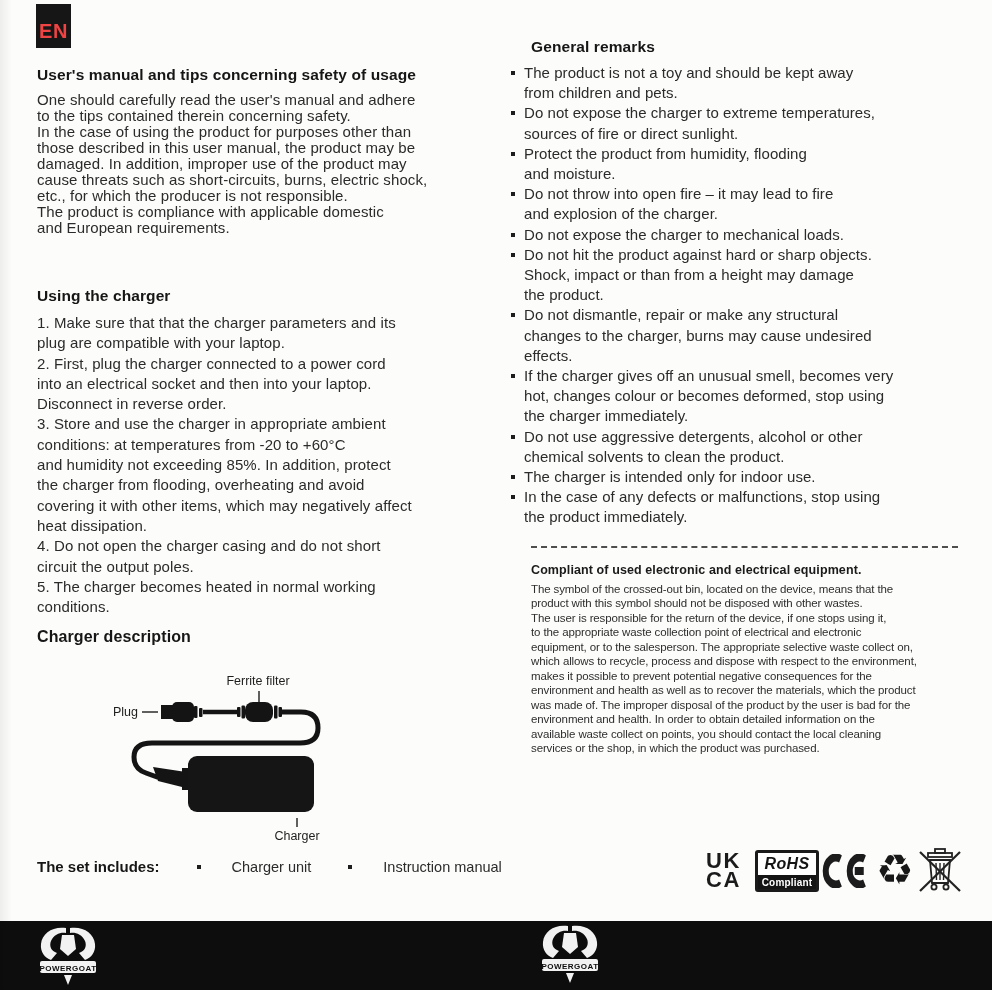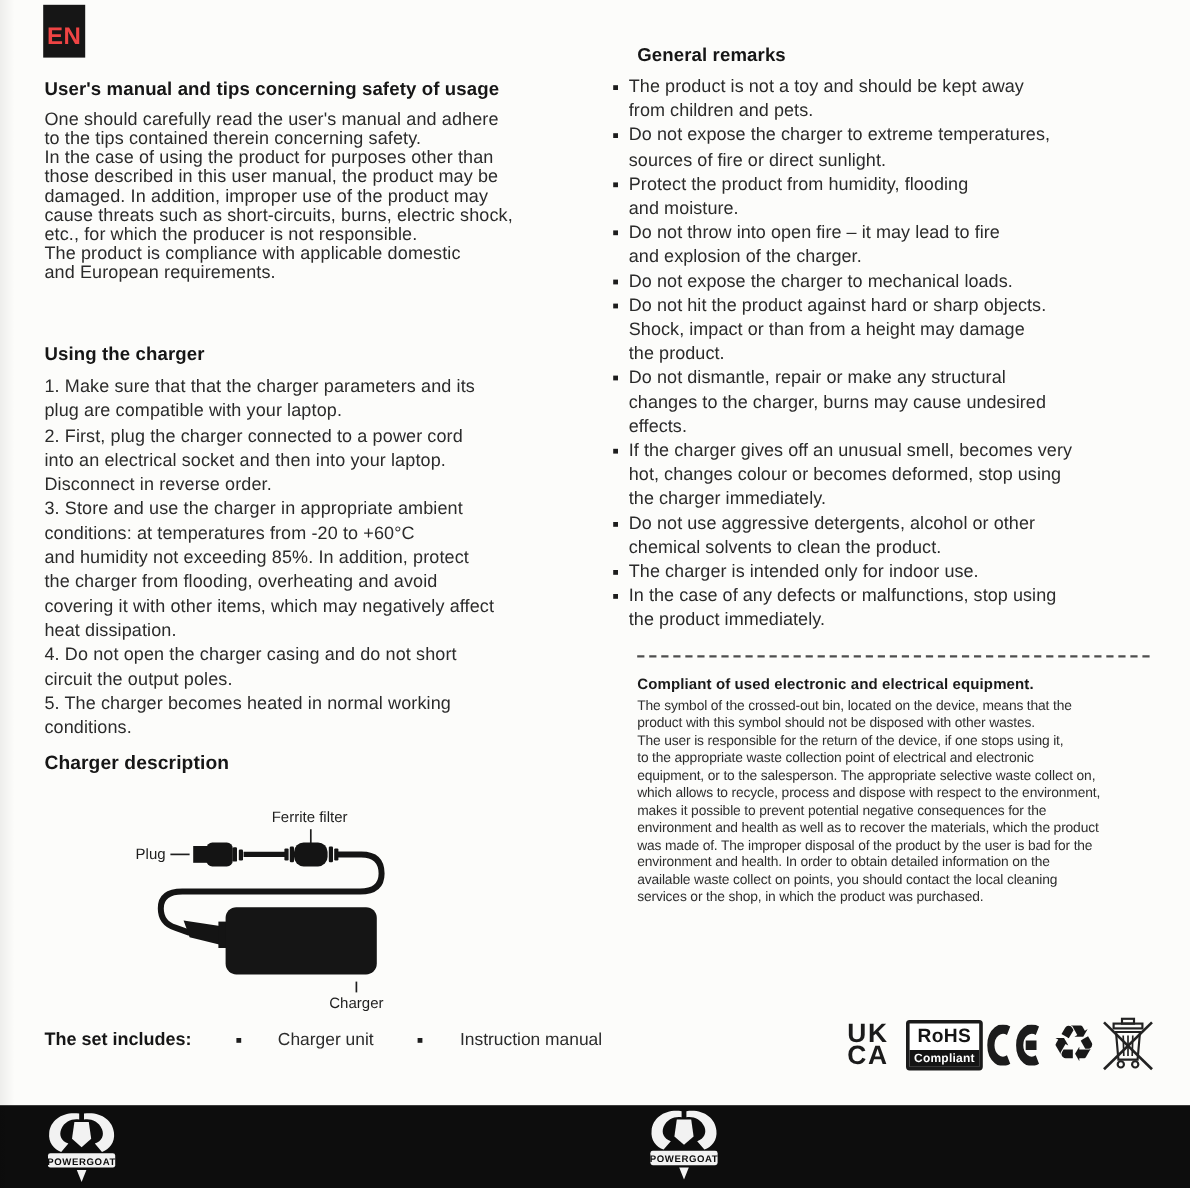--- a/index.html
+++ b/index.html
@@ -28,21 +28,21 @@
   .disposal-h{font-weight:700;font-size:12.5px;color:#1a1a1a;letter-spacing:.1px;}
   .disposal-b{font-size:11.5px;line-height:14.45px;color:#2e2e2e;letter-spacing:-.12px;white-space:pre;}
   
   .set-row{display:flex;align-items:center;font-size:14.5px;color:#2b2b2b;gap:23px;}
   .set-row .lbl{font-weight:700;color:#161616;font-size:15px;}
   .set-row .sq{width:4px;height:4px;background:#1d1d1d;margin:1px 8px 0 14px;}
   
   .ukca{font-weight:700;font-size:22px;line-height:18.5px;letter-spacing:1.5px;color:#1b1b1b;text-align:center;}
   .rohs{width:58px;height:36px;border:3px solid #1a1a1a;border-radius:3px;background:#fff;
     display:flex;flex-direction:column;box-sizing:content-box;}
-  .rohs .t{flex:1;display:flex;align-items:center;justify-content:center;font-weight:700;font-size:16px;color:#141414;letter-spacing:.3px;}
+  .rohs .t{flex:1;display:flex;align-items:center;justify-content:center;font-weight:700;font-size:16px;color:#141414;letter-spacing:.3px;font-style:italic;}
   .rohs .b{height:14px;background:#141414;color:#fff;font-size:10px;font-weight:700;
     display:flex;align-items:center;justify-content:center;letter-spacing:.2px;}
   .recycle{font-family:"DejaVu Sans",sans-serif;font-size:42px;line-height:42px;color:#181818;}
   
   .footer-band{left:0;top:921px;width:992px;height:69px;background:#0d0d0d;}
   
   .diag-label{font-size:12.5px;fill:#1e1e1e;font-family:"Liberation Sans",sans-serif;}
 </style>
 </head>
 <body>

